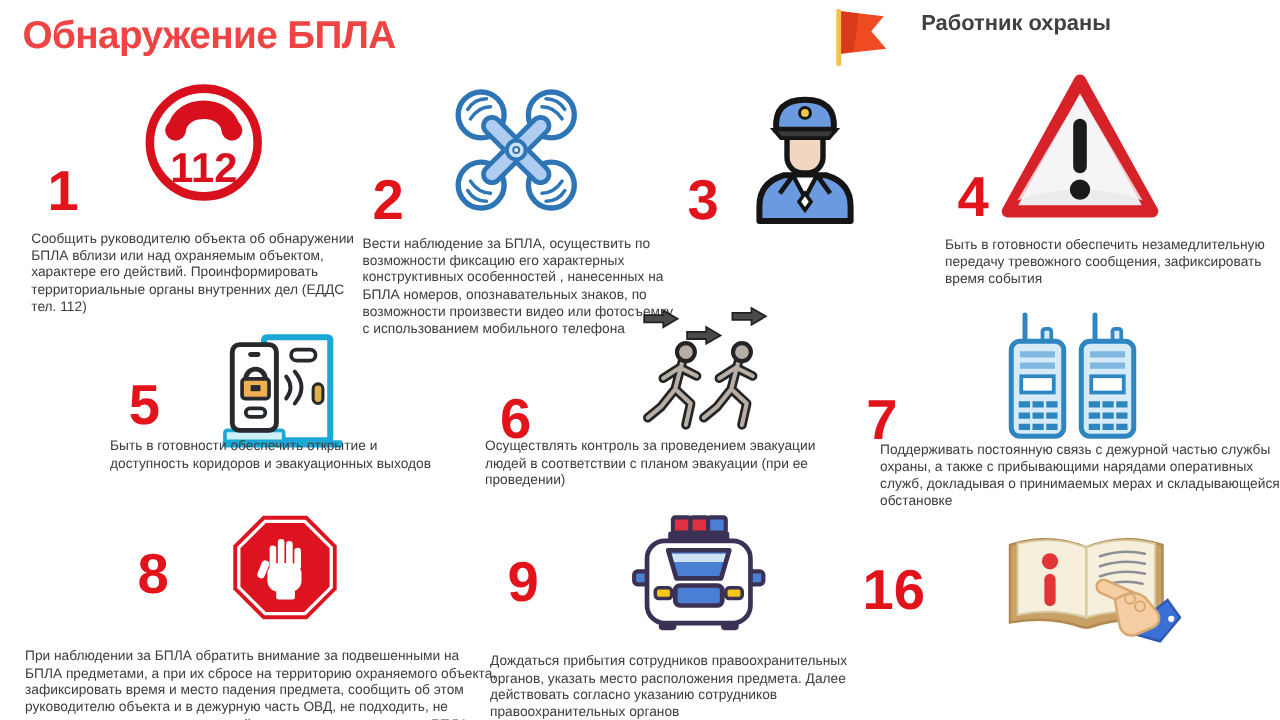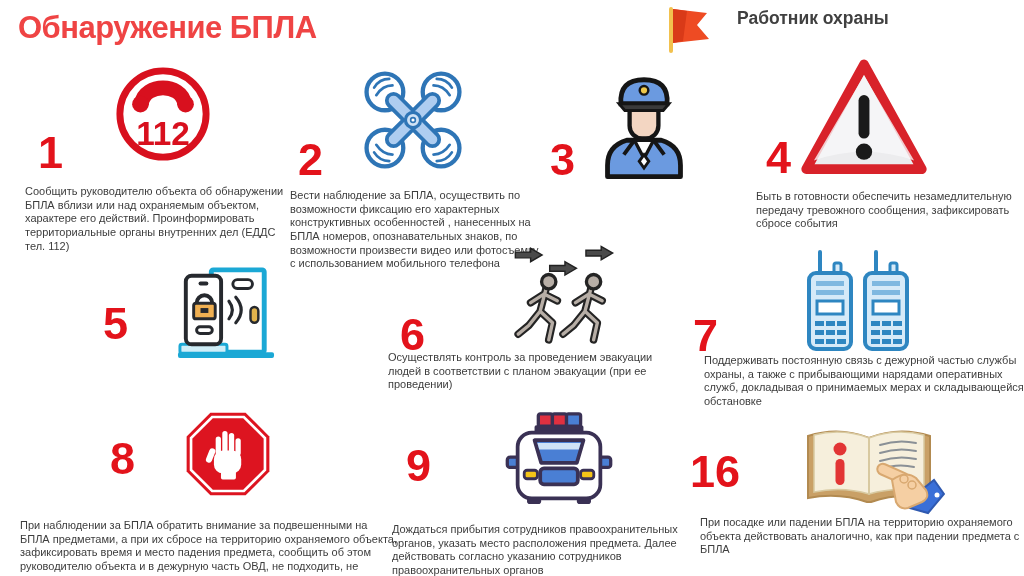--- a/index.html
+++ b/index.html
@@ -74,37 +74,38 @@
     <circle cx="50" cy="26" r="4.5" fill="#edc84c" stroke="#151515" stroke-width="2.5"></circle>
   </svg>
 
   <span class="num" style="left:766px;top:135px">4</span>
   <svg class="ic" style="left:798px;top:58px" width="132" height="122" viewBox="0 0 120 112">
     <path d="M60,6 L113,102 L7,102 Z" fill="#ececee" stroke="#d8222a" stroke-width="9" stroke-linejoin="round"></path>
     <path d="M14,94 Q60,78 106,94 L60,16 Z" fill="#f8f8f9" opacity="0.8"></path>
     <rect x="55" y="34" width="10" height="40" rx="5" fill="#1a1a1a"></rect>
     <circle cx="60" cy="86" r="7.5" fill="#1a1a1a"></circle>
   </svg>
-  <div class="txt" style="left:756px;top:190px;width:262px">Быть в готовности обеспечить незамедлительную передачу тревожного сообщения, зафиксировать сбросе события</div>
+  <div class="txt" style="left:756px;top:190px;width:262px">Быть в готовности обеспечить незамедлительную передачу тревожного сообщения, зафиксировать время события</div>
 
   <span class="num" style="left:103px;top:301px">5</span>
   <svg class="ic" style="left:172px;top:262px" width="108" height="98" viewBox="0 0 110 100">
     <rect x="40" y="8" width="54" height="84" rx="2" fill="#fff" stroke="#1ba8d5" stroke-width="5"></rect>
     <rect x="62" y="18" width="20" height="9" rx="4.5" fill="#fff" stroke="#26292e" stroke-width="3"></rect>
     <path d="M58,40 q7,9 0,18 M65,36 q11,13 0,26" fill="none" stroke="#26292e" stroke-width="3.2" stroke-linecap="round"></path>
     <rect x="80" y="46" width="8" height="16" rx="4" fill="#e0b24c" stroke="#26292e" stroke-width="2.5"></rect>
     <rect x="8" y="84" width="48" height="9" rx="2" fill="#cfeef8" stroke="#1ba8d5" stroke-width="3"></rect>
     <rect x="14" y="14" width="36" height="70" rx="6" fill="#fff" stroke="#26292e" stroke-width="4"></rect>
     <rect x="27" y="20" width="10" height="4" rx="2" fill="#26292e"></rect>
     <path d="M25,42 a8,8 0 0 1 16,0" fill="none" stroke="#26292e" stroke-width="4"></path>
     <rect x="22" y="42" width="22" height="16" rx="2.5" fill="#f0b052" stroke="#26292e" stroke-width="3"></rect>
     <rect x="29" y="47" width="8" height="5" fill="#26292e"></rect>
     <rect x="25" y="66" width="16" height="7" rx="3.5" fill="#fff" stroke="#26292e" stroke-width="3"></rect>
     <rect x="6" y="92" width="98" height="6" rx="2" fill="#1ba8d5"></rect>
   </svg>
+  <div class="txt" style="left:88px;top:351px;width:278px">Быть в готовности обеспечить открытие и доступность коридоров и эвакуационных выходов</div>
 
   <span class="num" style="left:400px;top:312px">6</span>
   <svg class="ic" style="left:502px;top:244px" width="124" height="104" viewBox="0 0 130 108">
     <g fill="#4a4a4a" stroke="#222" stroke-width="1.5">
       <polygon points="14,8 30,8 30,4 42,11 30,18 30,14 14,14"></polygon>
       <polygon points="50,22 66,22 66,18 78,25 66,32 66,28 50,28"></polygon>
       <polygon points="88,6 104,6 104,2 116,9 104,16 104,12 88,12"></polygon>
     </g>
     <g stroke-linecap="round" stroke-linejoin="round" fill="none">
       <g transform="translate(28,32)">
@@ -216,15 +217,14 @@
     <circle cx="46" cy="31" r="6.5" fill="#e23535"></circle>
     <rect x="41.5" y="41" width="9" height="26" rx="4.5" fill="#e23535"></rect>
     <polygon points="120,78 140,62 150,76 134,95 116,90" fill="#3a6fd8" stroke="#2f59b0" stroke-width="2"></polygon>
     <polygon points="113,74 124,65 131,74 122,83" fill="#fff" stroke="#d8d8d8" stroke-width="1"></polygon>
     <rect x="86" y="44" width="34" height="11" rx="5.5" transform="rotate(24 86 44)" fill="#f5cfa3" stroke="#d8a870" stroke-width="2"></rect>
     <path d="M98,62 q14,-10 24,-2 l10,12 q4,8 -4,12 l-14,6 q-8,2 -12,-6 z" fill="#f5cfa3" stroke="#d8a870" stroke-width="2"></path>
     <circle cx="110" cy="61" r="4" fill="#f5cfa3" stroke="#d8a870" stroke-width="1.5"></circle>
     <circle cx="118" cy="67" r="4" fill="#f5cfa3" stroke="#d8a870" stroke-width="1.5"></circle>
     <circle cx="143" cy="77" r="2.5" fill="#fff"></circle>
   </svg>
-  <div class="txt" style="left:700px;top:516px;width:320px">При посадке или падении БПЛА на территорию охраняемого объекта действовать аналогично, как при падении предмета с БПЛА</div>
 
 </div>
 
 </body></html>

